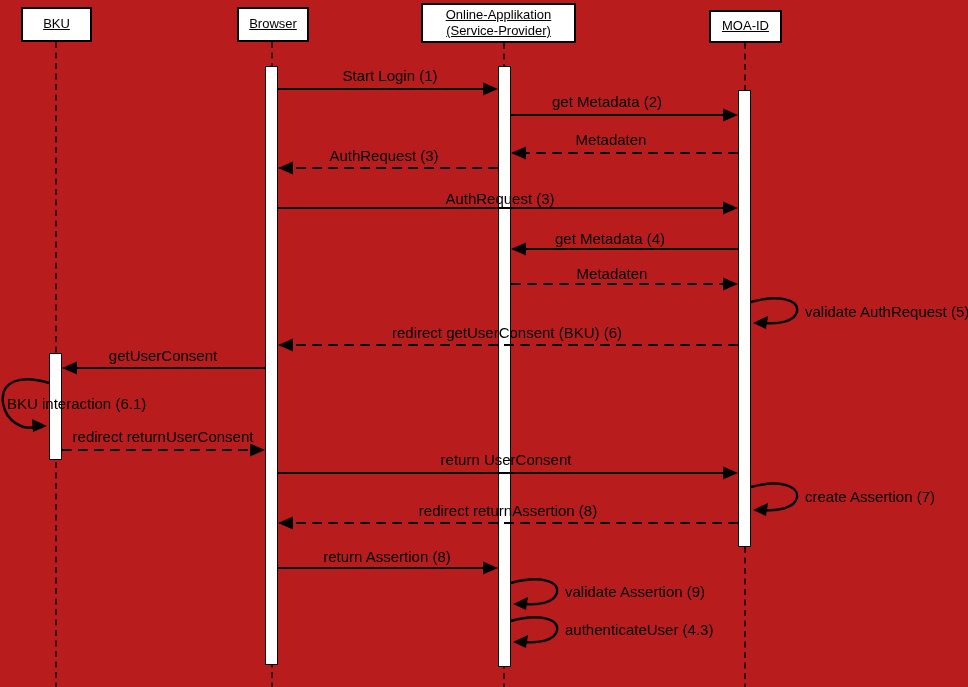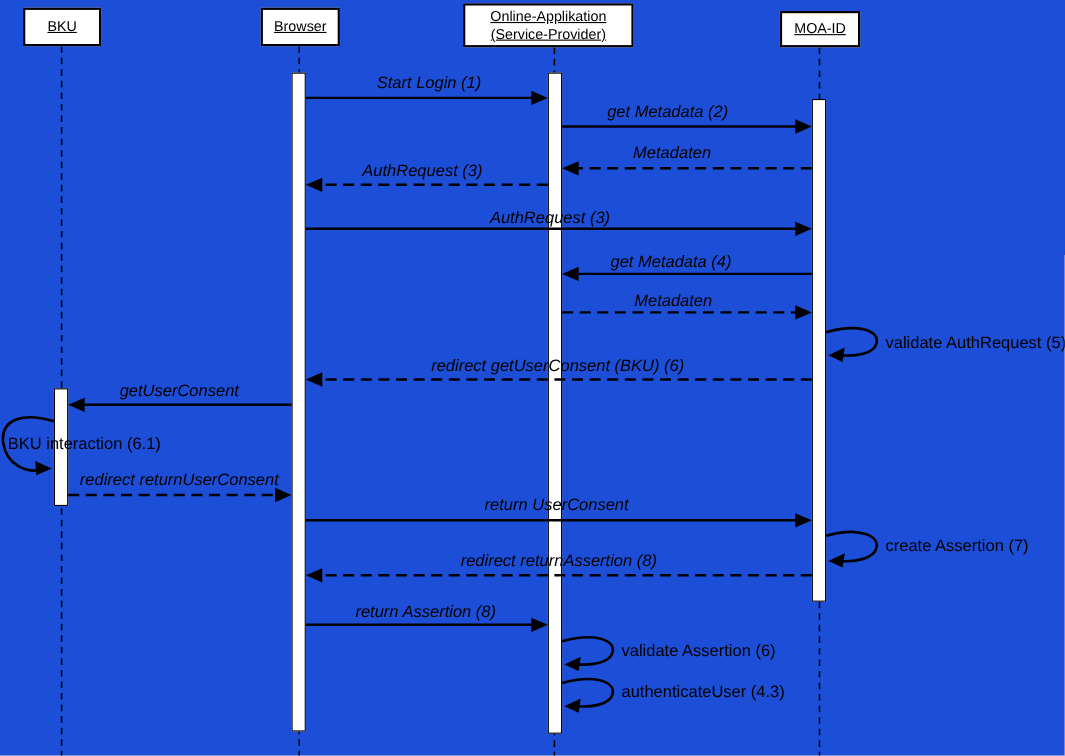--- a/index.html
+++ b/index.html
@@ -1,32 +1,32 @@
 <!DOCTYPE html>
 <html><head>
 <meta charset="utf-8">
 <style>
   html,body{margin:0;padding:0;background:#ffffff;}
   #stage{
-    position:relative;width:968px;height:687px;background:#1d4ed8;
+    position:relative;width:968px;height:687px;background:#b91c1c;
     font-family:"Liberation Sans",sans-serif;color:#000;overflow:hidden;
   }
   svg.layer{position:absolute;left:0;top:0;}
   .actor{
     position:absolute;box-sizing:border-box;background:#fff;border:2px solid #000;
     display:flex;align-items:center;justify-content:center;text-align:center;
     font-size:13px;line-height:1.25;text-decoration:underline;padding:0 1px;
   }
   .bar{
     position:absolute;box-sizing:border-box;background:#fff;border:1.5px solid #000;
   }
   .label{
     position:absolute;font-size:15px;line-height:1.12;white-space:nowrap;color:#000;
   }
-  .label.center{transform:translateX(-50%);font-style:italic;}
+  .label.center{transform:translateX(-50%);}
 </style>
 </head>
 <body>
 
 <div id="stage">
 
   <svg class="layer" width="968" height="687">
     <line x1="56" y1="42" x2="56" y2="687" stroke="#000" stroke-width="1.4" stroke-dasharray="6 4.5"></line>
     <line x1="272" y1="42" x2="272" y2="687" stroke="#000" stroke-width="1.4" stroke-dasharray="6 4.5"></line>
     <line x1="504" y1="43" x2="504" y2="687" stroke="#000" stroke-width="1.4" stroke-dasharray="6 4.5"></line>
@@ -153,17 +153,17 @@
   <div class="label center" style="left:612px;top:266px">Metadaten</div>
   <div class="label center" style="left:507px;top:325px">redirect getUserConsent (BKU) (6)</div>
   <div class="label center" style="left:163px;top:348px">getUserConsent</div>
   <div class="label center" style="left:163px;top:429px">redirect returnUserConsent</div>
   <div class="label center" style="left:506px;top:452px">return UserConsent</div>
   <div class="label center" style="left:508px;top:503px">redirect returnAssertion (8)</div>
   <div class="label center" style="left:387px;top:549px">return Assertion (8)</div>
 
   <div class="label" style="left:805px;top:304px">validate AuthRequest (5)</div>
   <div class="label" style="left:805px;top:489px">create Assertion (7)</div>
-  <div class="label" style="left:565px;top:584px">validate Assertion (6)</div>
+  <div class="label" style="left:565px;top:584px">validate Assertion (9)</div>
   <div class="label" style="left:565px;top:622px">authenticateUser (4.3)</div>
   <div class="label" style="left:7px;top:396px">BKU interaction (6.1)</div>
 
 </div>
 
 </body></html>

